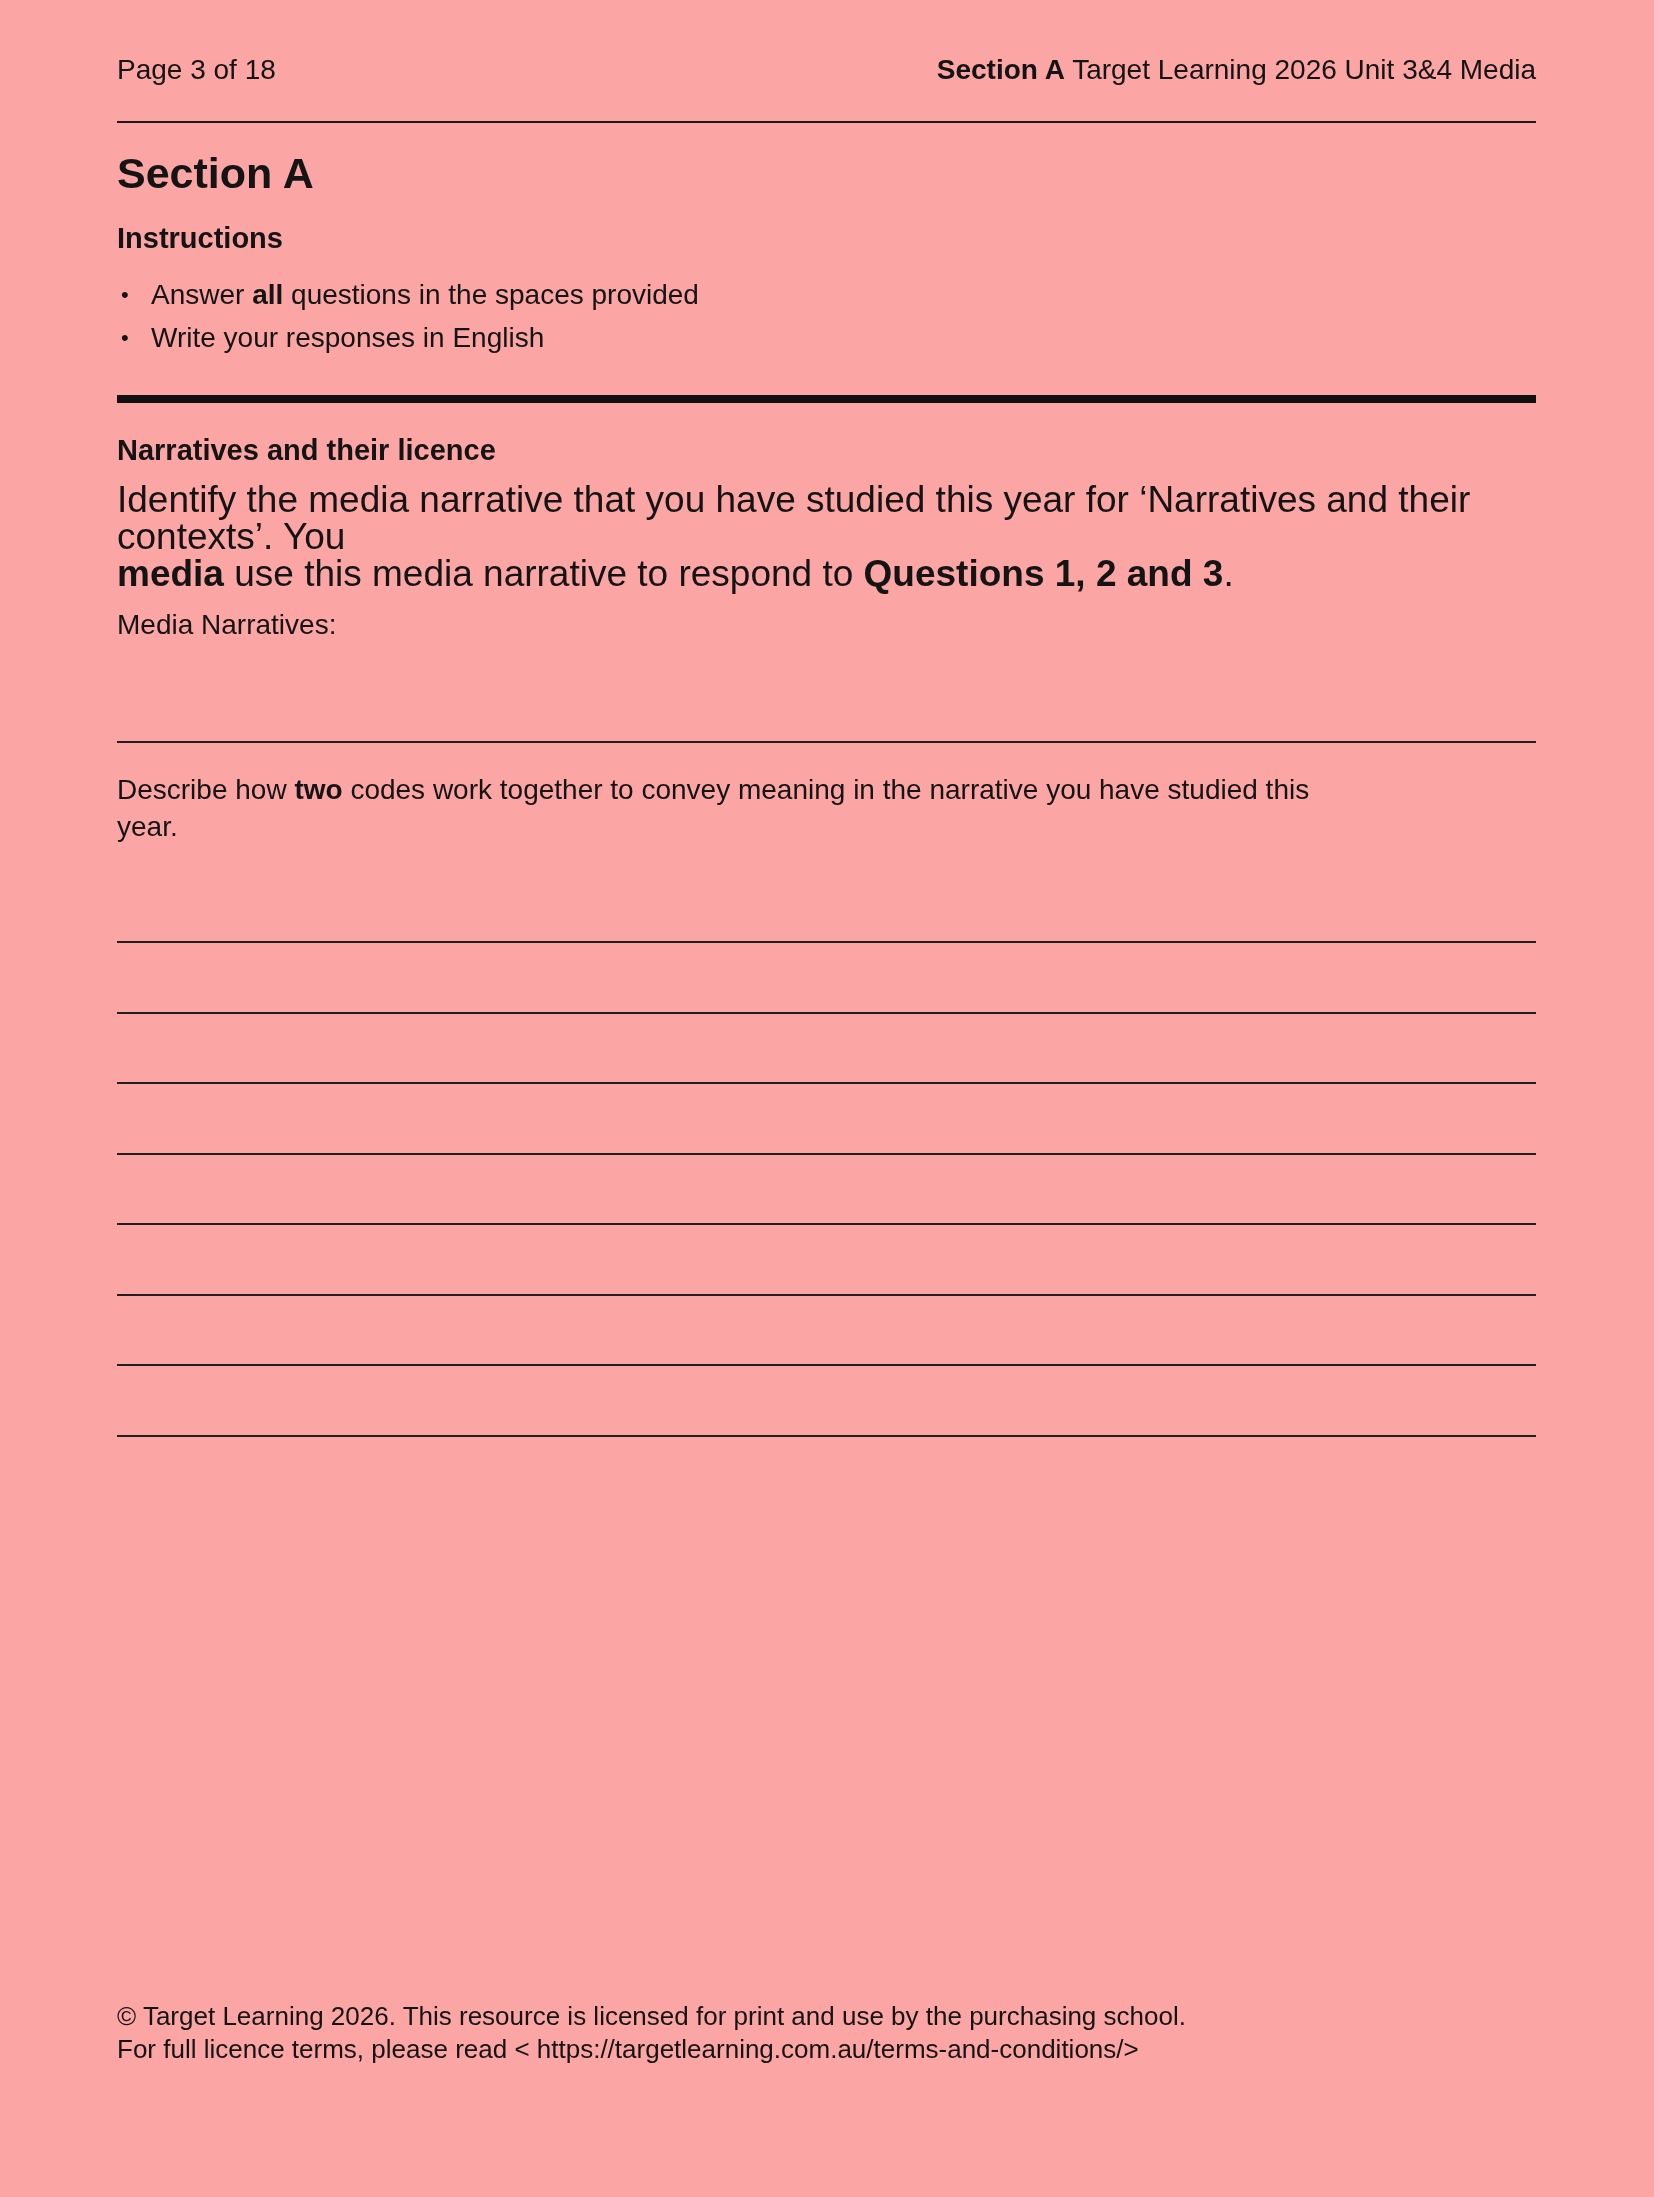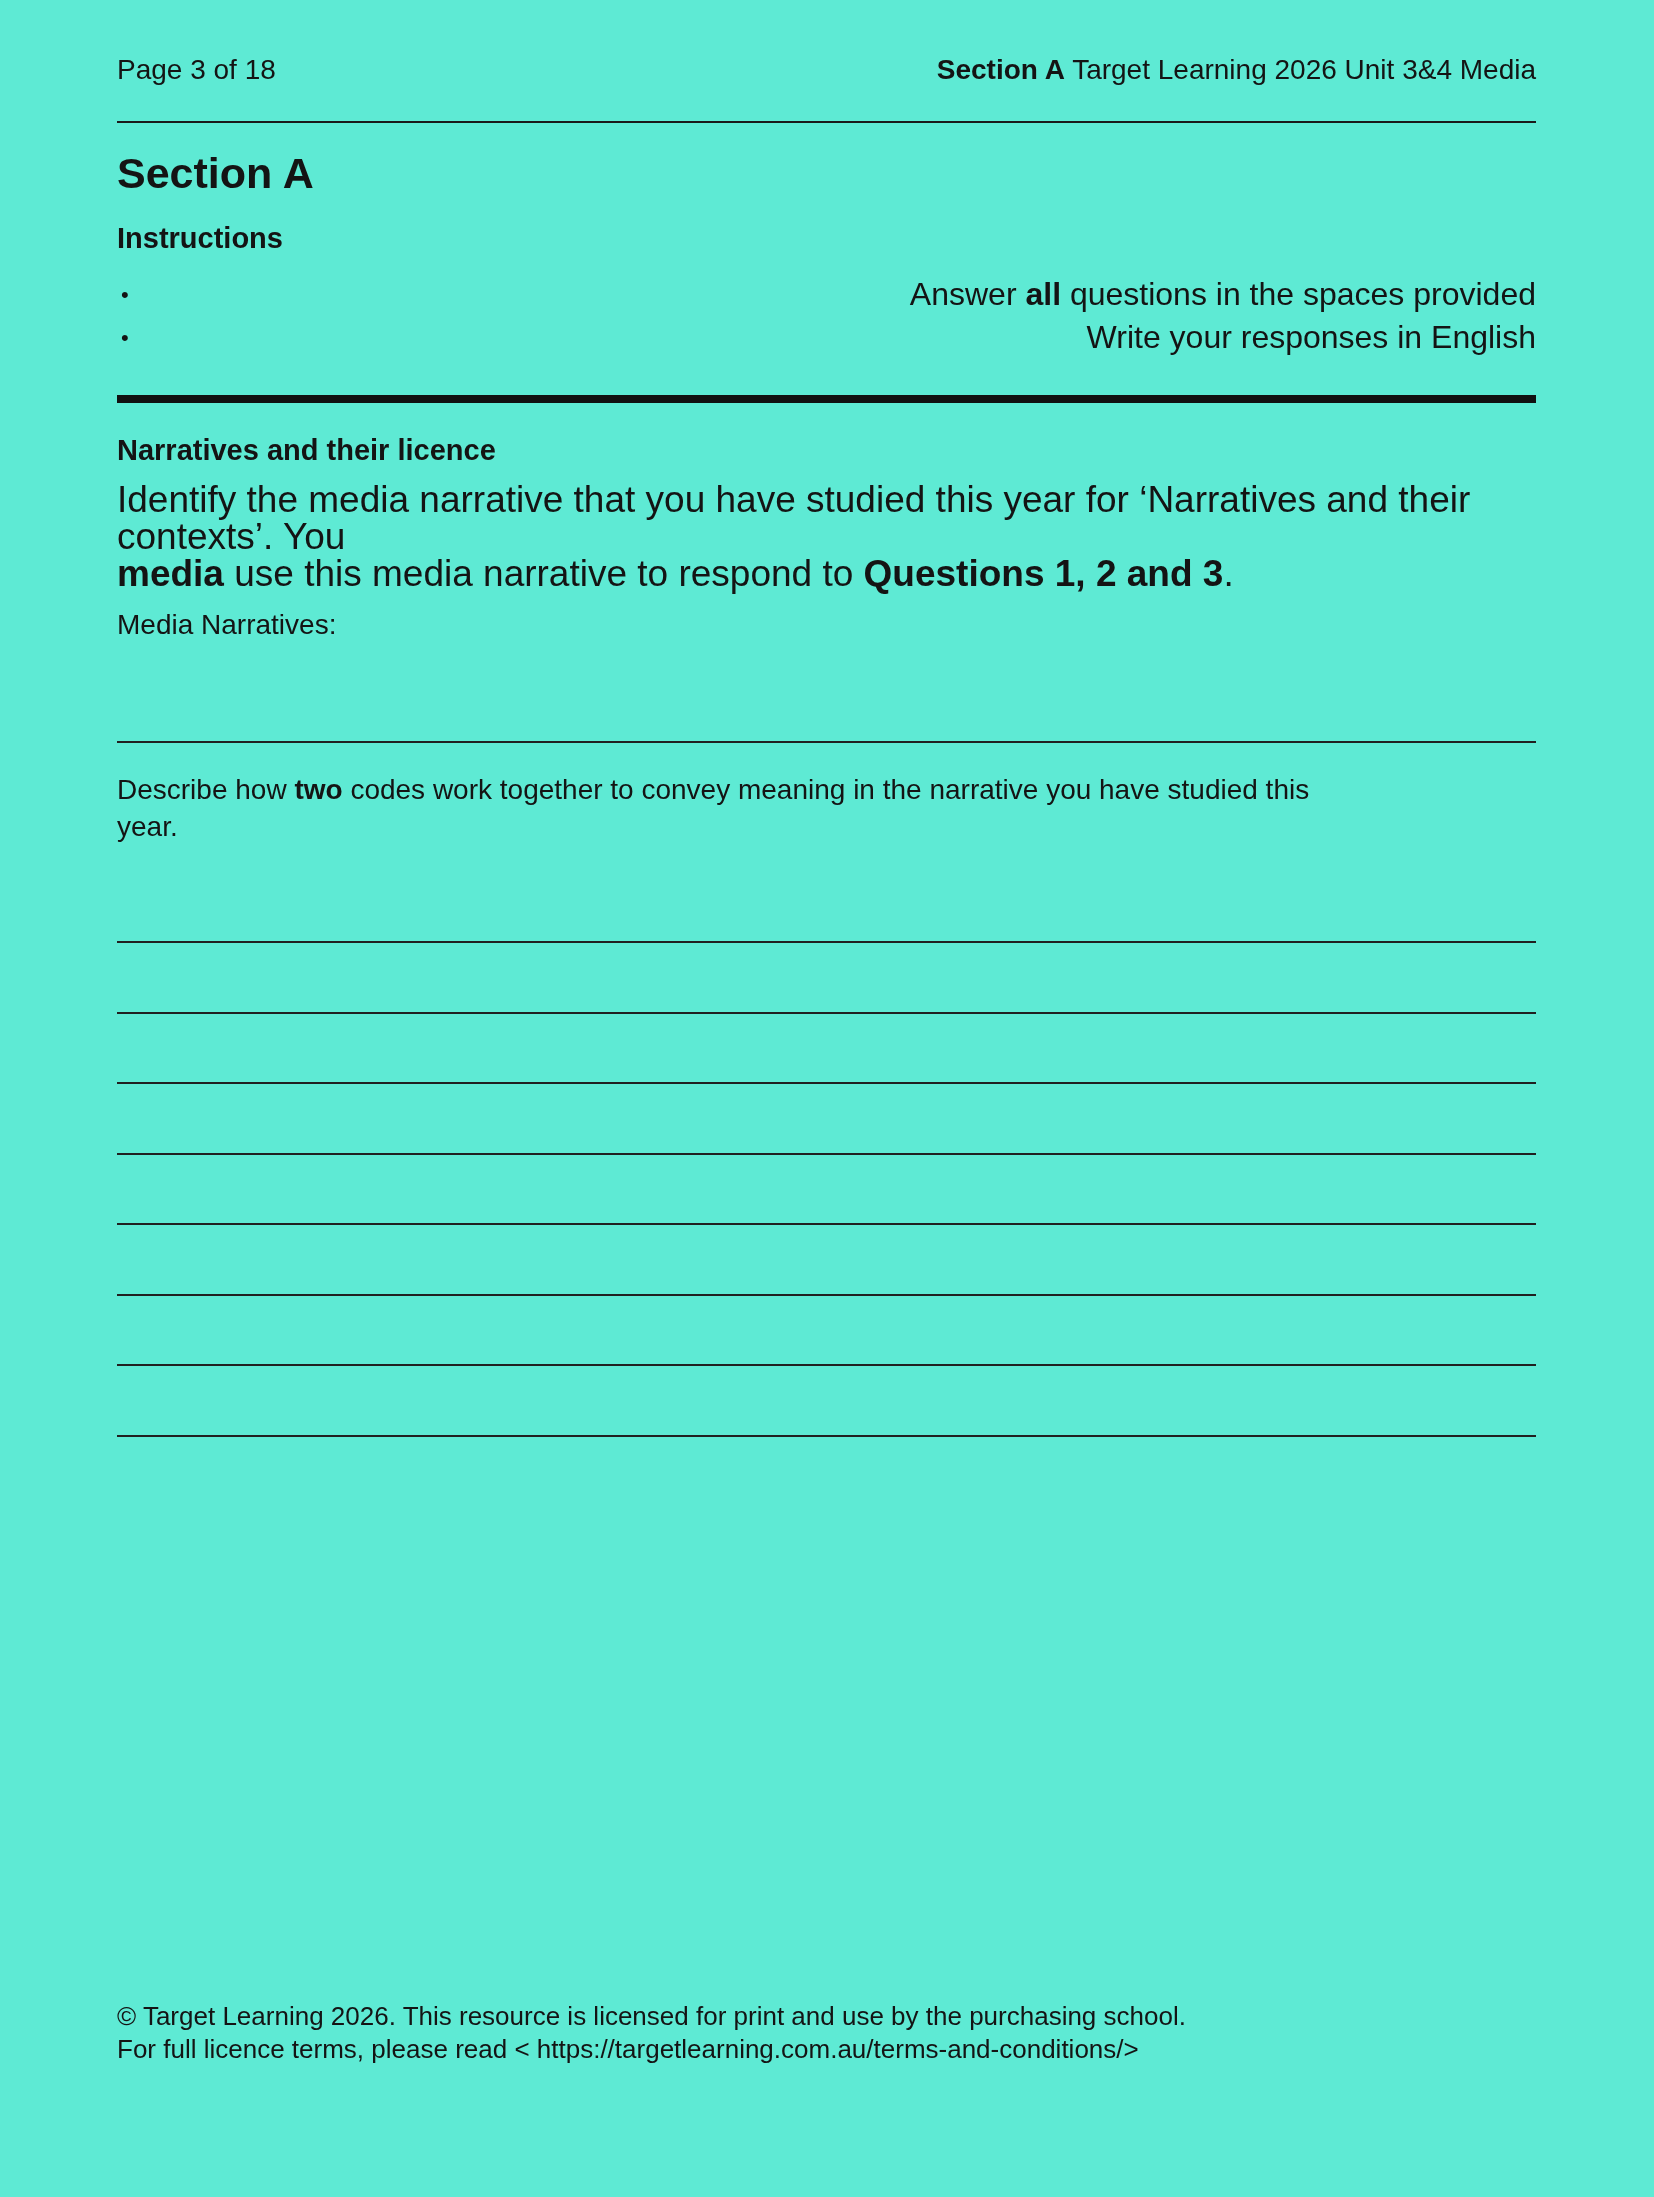--- a/index.html
+++ b/index.html
@@ -4,21 +4,21 @@
 <style>
   html, body {
     margin: 0;
     padding: 0;
     background: #ffffff;
   }
   .page {
     position: relative;
     width: 1654px;
     height: 2197px;
-    background: #5eead4;
+    background: #fca5a5;
     color: #141414;
     font-family: "Liberation Sans", "DejaVu Sans", sans-serif;
     box-sizing: border-box;
     overflow: hidden;
   }
   .content {
     padding: 55px 118px 0 117px;
   }
   
   .header-row {
@@ -57,23 +57,22 @@
   }
   
   ul.instruction-list {
     margin: 18px 0 0 0;
     padding: 0;
     list-style: none;
   }
   ul.instruction-list li {
     position: relative;
     padding-left: 34px;
-    font-size: 32px;
+    font-size: 28px;
     line-height: 43px;
-    text-align: right;
   }
   ul.instruction-list li::before {
     content: "\2022";
     position: absolute;
     left: 4px;
     top: 0;
     font-size: 22px;
     line-height: 43px;
   }
   .thick-rule {

